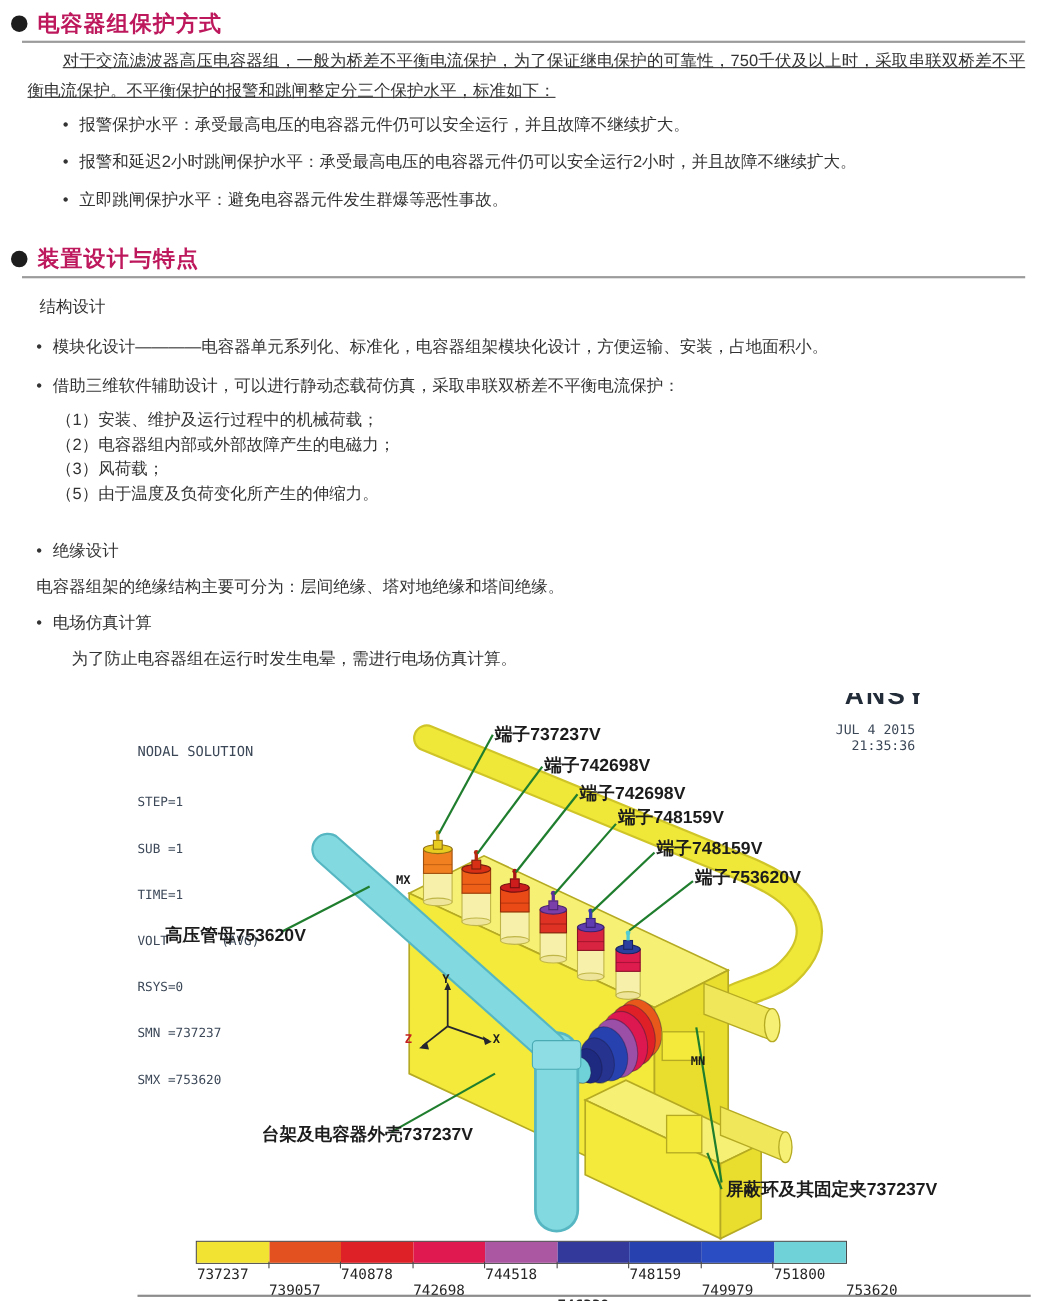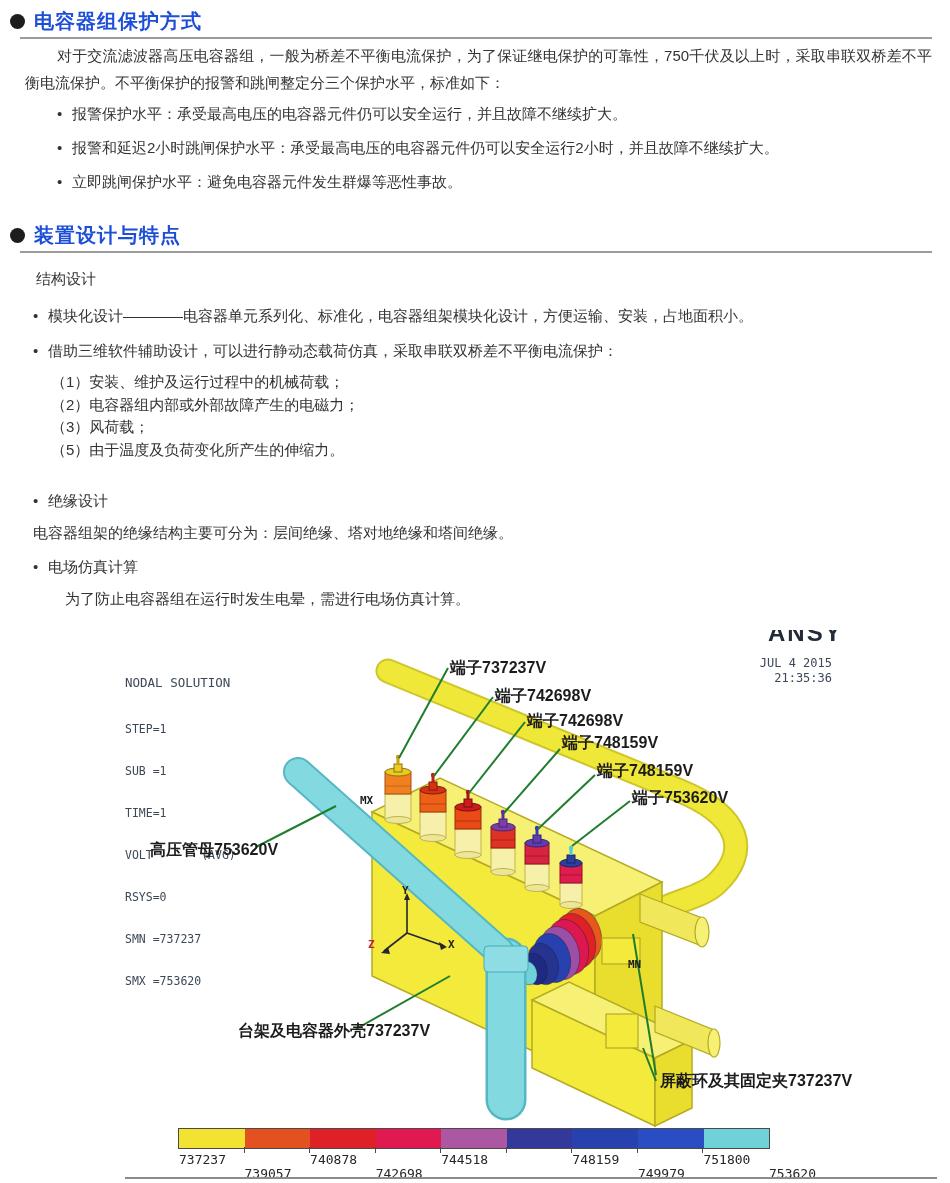--- a/index.html
+++ b/index.html
@@ -1,24 +1,24 @@
 <!DOCTYPE html>
 <html><head>
 <meta charset="utf-8">
 <style>
   html,body{margin:0;padding:0;background:#e9e9e9;}
   .page{position:relative;width:950px;height:1183px;background:#ffffff;overflow:hidden;
         font-family:"Liberation Sans",sans-serif;color:#333;}
   .abs{position:absolute;}
   .sec-header{display:flex;align-items:center;gap:9px;}
   .dot{width:15px;height:15px;border-radius:50%;background:#1d1d1d;flex:0 0 auto;}
-  .sec-title{margin:0;font-size:20px;font-weight:bold;color:#1d4ed8;letter-spacing:1px;}
+  .sec-title{margin:0;font-size:20px;font-weight:bold;color:#be185d;letter-spacing:1px;}
   .rule{height:2px;background:#9b9b9b;}
   .para{margin:0;font-size:15px;line-height:27px;color:#333;text-align:justify;}
-  .indent{text-indent:32px;}
+  .indent{text-indent:32px;text-decoration:underline;}
   .bullet-row{display:flex;font-size:15px;line-height:21px;color:#333;}
   .bullet-mark{width:15px;flex:0 0 auto;color:#333;}
   .plain-list div{font-size:15px;line-height:22.5px;color:#333;margin-left:18px;}
   .sub-label{font-size:15px;color:#333;}
   
   .figure{position:absolute;left:0;top:630px;width:950px;height:553px;}
   .ansys-mono{font-family:"DejaVu Sans Mono",monospace;font-size:11.5px;line-height:14px;
               color:#3c4858;white-space:pre;}
   .nodal-head{font-size:12.5px;margin-bottom:4px;}
   .fig-label{position:absolute;font-size:16px;font-weight:bold;color:#1c1c1c;white-space:nowrap;}

